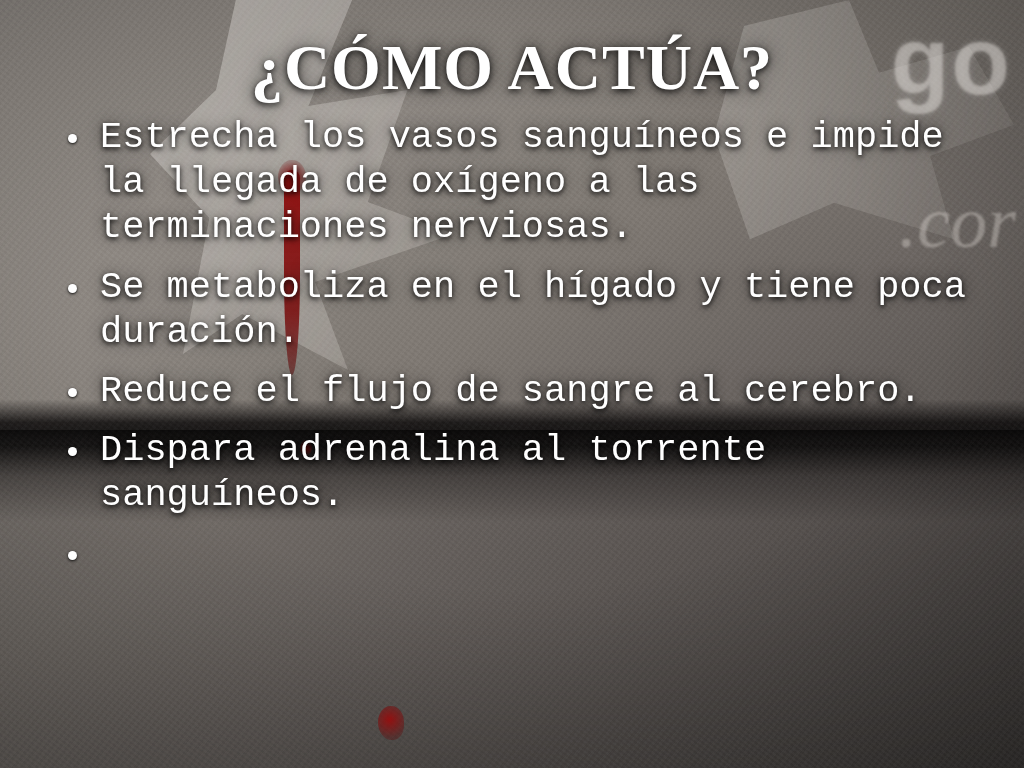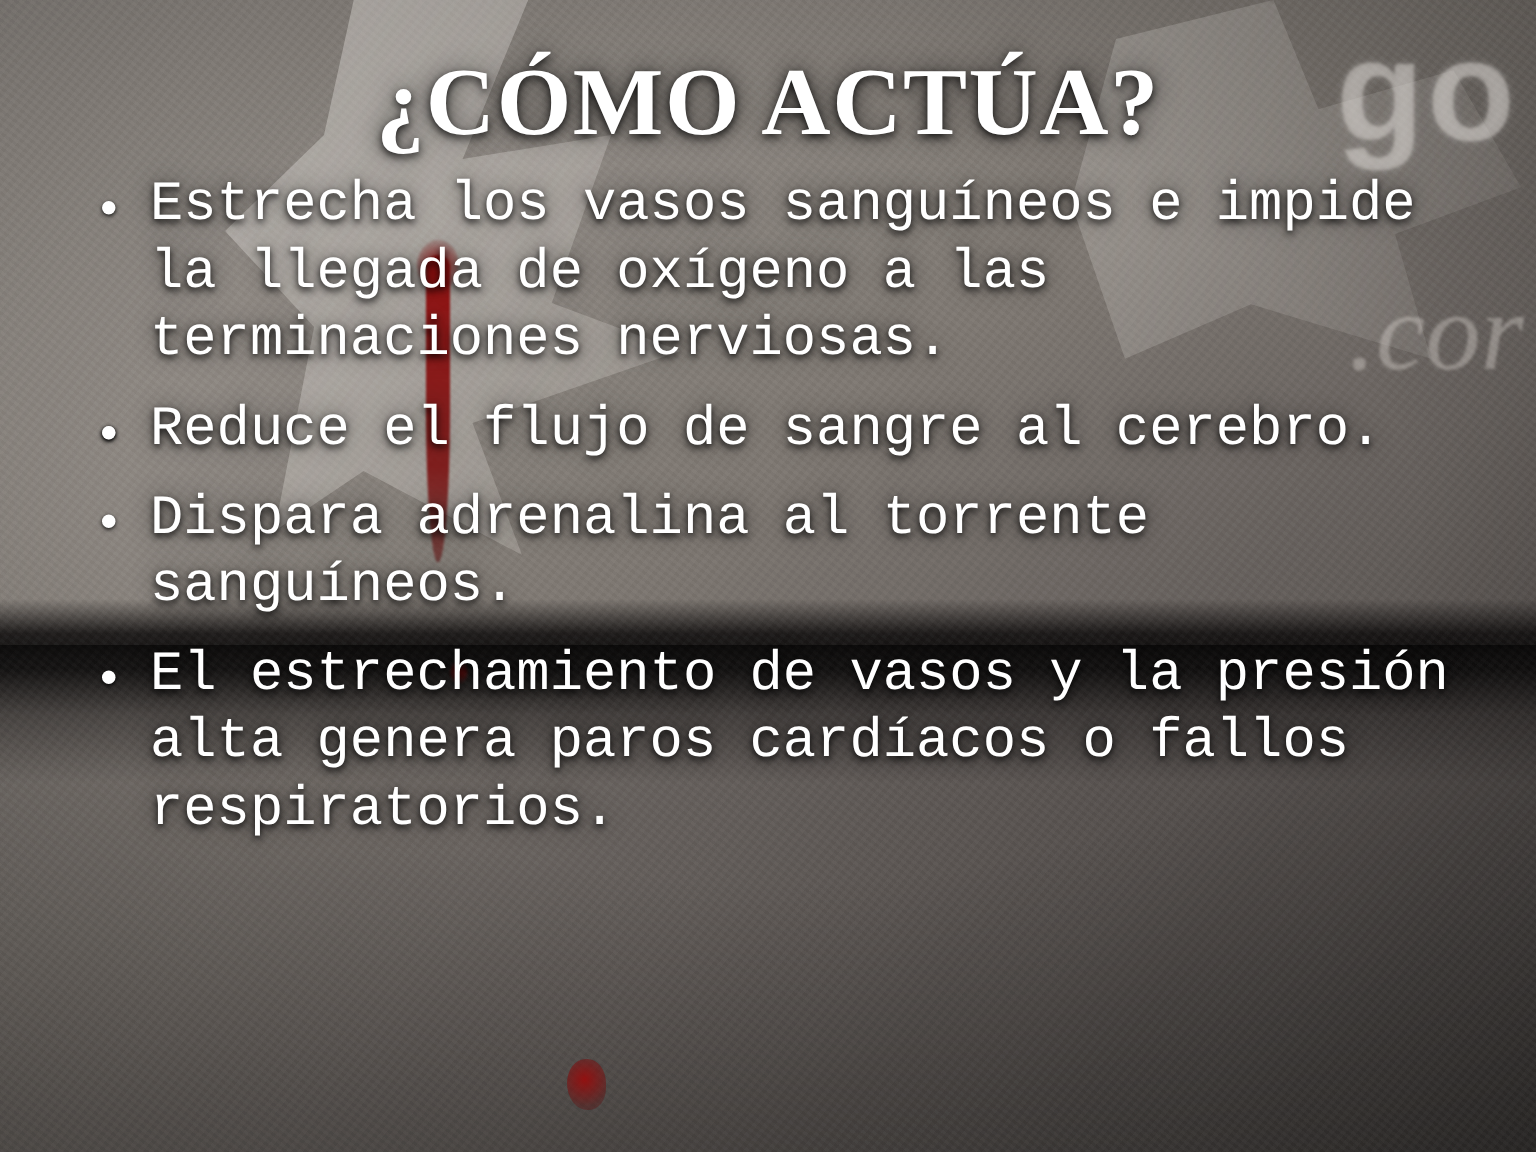--- a/index.html
+++ b/index.html
@@ -172,28 +172,28 @@
   <div class="content">
     <h1 class="slide-title">¿CÓMO ACTÚA?</h1>
 
     <ul class="bullets">
       <li>
         <span class="dot"></span>
         <span>Estrecha los vasos sanguíneos e impide la llegada de oxígeno a las terminaciones nerviosas.</span>
       </li>
       <li>
         <span class="dot"></span>
+        <span>Se metaboliza en el hígado y tiene poca duración.</span>
       </li>
       <li>
         <span class="dot"></span>
         <span>Reduce el flujo de sangre al cerebro.</span>
       </li>
       <li>
         <span class="dot"></span>
         <span>Dispara adrenalina al torrente sanguíneos.</span>
       </li>
       <li>
         <span class="dot"></span>
-        <span>El estrechamiento de vasos y la presión alta genera paros cardíacos o fallos respiratorios.</span>
       </li>
     </ul>
   </div>
 </div>
 
 </body></html>

